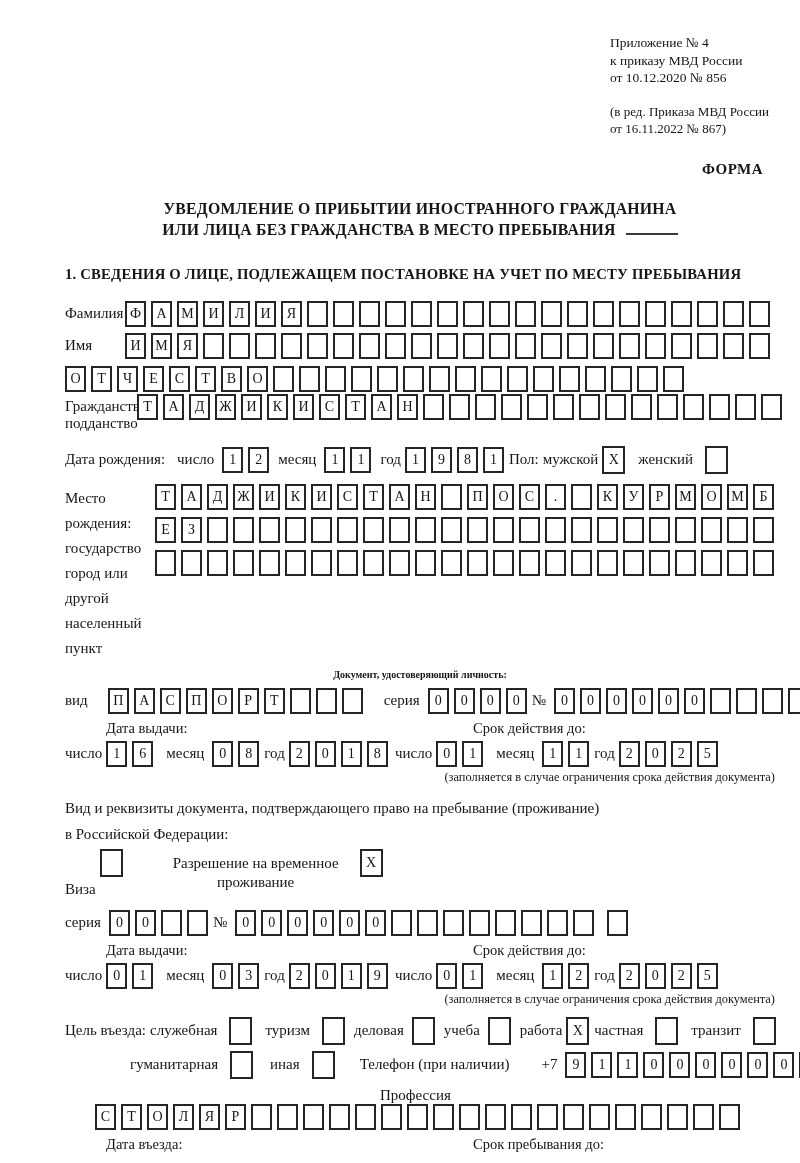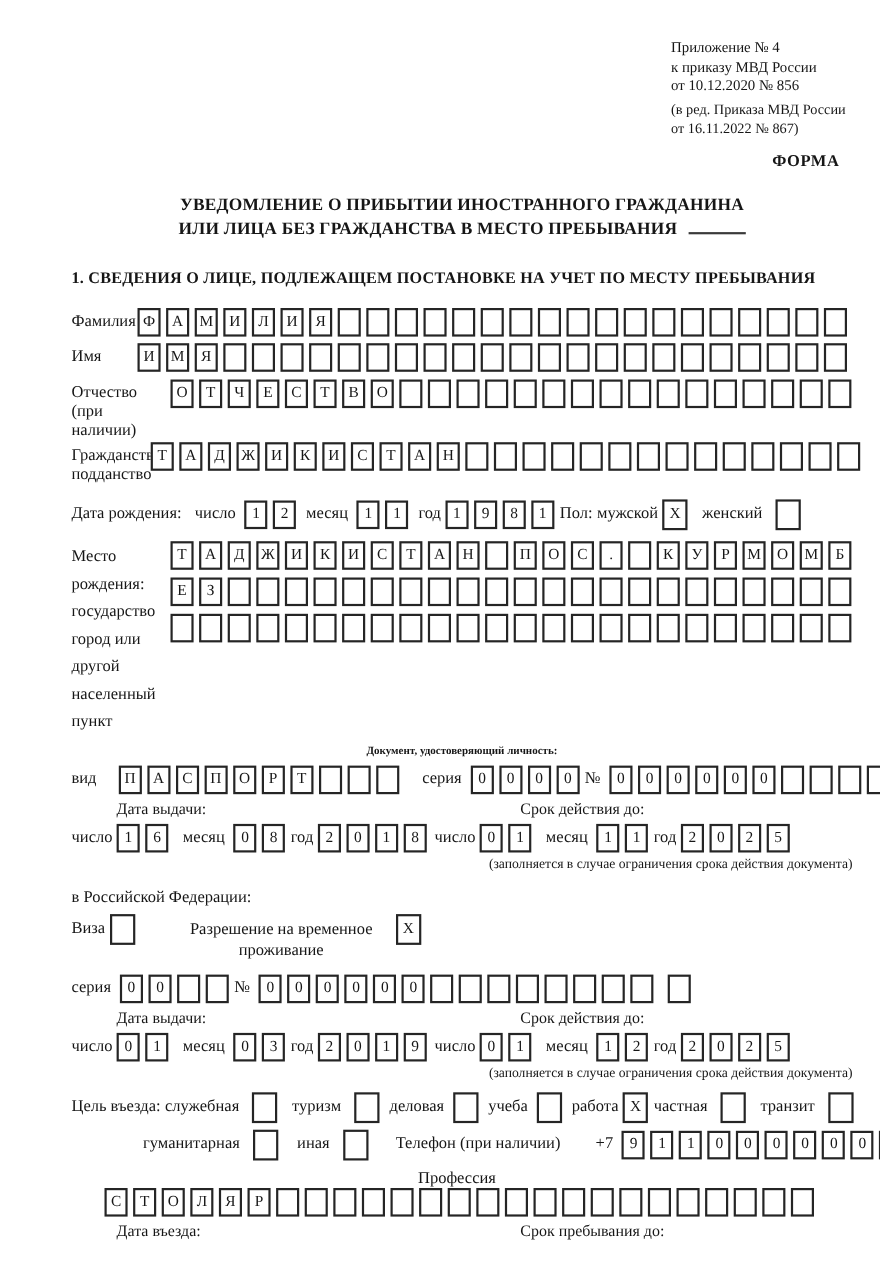--- a/index.html
+++ b/index.html
@@ -3,22 +3,22 @@
 <meta charset="utf-8">
 <style>
   html,body{margin:0;padding:0;background:#ffffff;}
   body{
     width:800px;height:1163px;overflow:hidden;
     font-family:"Liberation Serif","DejaVu Serif",serif;
     color:#161616;position:relative;box-sizing:border-box;
     padding:34px 25px 0 65px;
   }
   .appendix{margin-left:545px;font-size:13.5px;line-height:17.5px;}
-  .appendix-note{margin-left:545px;font-size:13px;line-height:17px;margin-top:4px;}
-  .forma{margin-left:637px;margin-top:14px;font-weight:bold;font-size:15px;letter-spacing:.5px;}
+  .appendix-note{margin-left:545px;font-size:13px;line-height:17px;margin-top:16px;}
+  .forma{margin-left:637px;margin-top:24px;font-weight:bold;font-size:15px;letter-spacing:.5px;}
   .title{margin-top:20px;text-align:center;font-weight:bold;font-size:15.8px;line-height:21px;letter-spacing:.2px;}
   .title-underline{display:inline-block;width:52px;border-bottom:2.5px solid #3a3a3a;height:14px;margin-left:10px;}
   .section-heading{margin-top:26px;font-weight:bold;font-size:14.7px;letter-spacing:.2px;}
 
   .frow{display:flex;align-items:flex-start;}
   .flabel{font-size:15px;line-height:17px;padding-top:4px;flex:none;}
   .flabel .l2{display:block;}
   .cells{display:flex;flex:none;}
   .cell{
     box-sizing:border-box;flex:none;width:21px;height:26px;margin-right:5px;
@@ -41,21 +41,21 @@
   .dhalf.left{width:330px;}
   .dhead{font-size:14.5px;margin-bottom:4px;}
   .dhead.left{margin-left:41px;}
   .dhead.right{margin-left:78px;}
   .dline{display:flex;align-items:center;font-size:15px;}
   .note-right{text-align:right;font-size:12.4px;margin-top:3px;}
 
   .para{font-size:15px;line-height:26px;margin-top:10px;}
   .opt-row{display:flex;align-items:flex-start;margin-top:2px;font-size:15px;}
   .opt{display:flex;align-items:flex-start;}
-  .opt .olabel{padding-top:5px;}
+  .opt .olabel{padding-top:5px;margin-top:27px;}
   .opt .wrap2{width:192px;text-align:center;padding-top:5px;line-height:19px;}
   .opt .wrap3{width:172px;text-align:center;padding-top:5px;line-height:19px;}
   .opt .cb{margin-left:8px;}
 </style>
 </head>
 <body>
 
 <div class="appendix">
   <div>Приложение № 4</div>
   <div>к приказу МВД России</div>
@@ -130,24 +130,20 @@
       <span class="cell"></span>
       <span class="cell"></span>
       <span class="cell"></span>
       <span class="cell"></span>
       <span class="cell"></span>
       <span class="cell"></span>
     </div>
 </div>
 
 <div class="frow" style="margin-top:7px;">
-  <div class="flabel" style="width:90px;line-height:17px;">
-    <span>Отчество</span>
-    <span class="l2">(при наличии)</span>
-  </div>
   <div class="cells">
       <span class="cell">О</span>
       <span class="cell">Т</span>
       <span class="cell">Ч</span>
       <span class="cell">Е</span>
       <span class="cell">С</span>
       <span class="cell">Т</span>
       <span class="cell">В</span>
       <span class="cell">О</span>
       <span class="cell"></span>
@@ -424,20 +420,21 @@
           <span class="cell">0</span>
           <span class="cell">2</span>
           <span class="cell">5</span>
         </span>
     </div>
   </div>
 </div>
 <div class="note-right">(заполняется в случае ограничения срока действия документа)</div>
 
 <div class="para">
+  <div>Вид и реквизиты документа, подтверждающего право на пребывание (проживание)</div>
   <div>в Российской Федерации:</div>
 </div>
 
 <div class="opt-row">
   <div class="opt">
     <span class="olabel">Виза</span>
     <span class="cells cb" style="margin-left:4px;">
         <span class="cell"></span>
       </span>
   </div>

